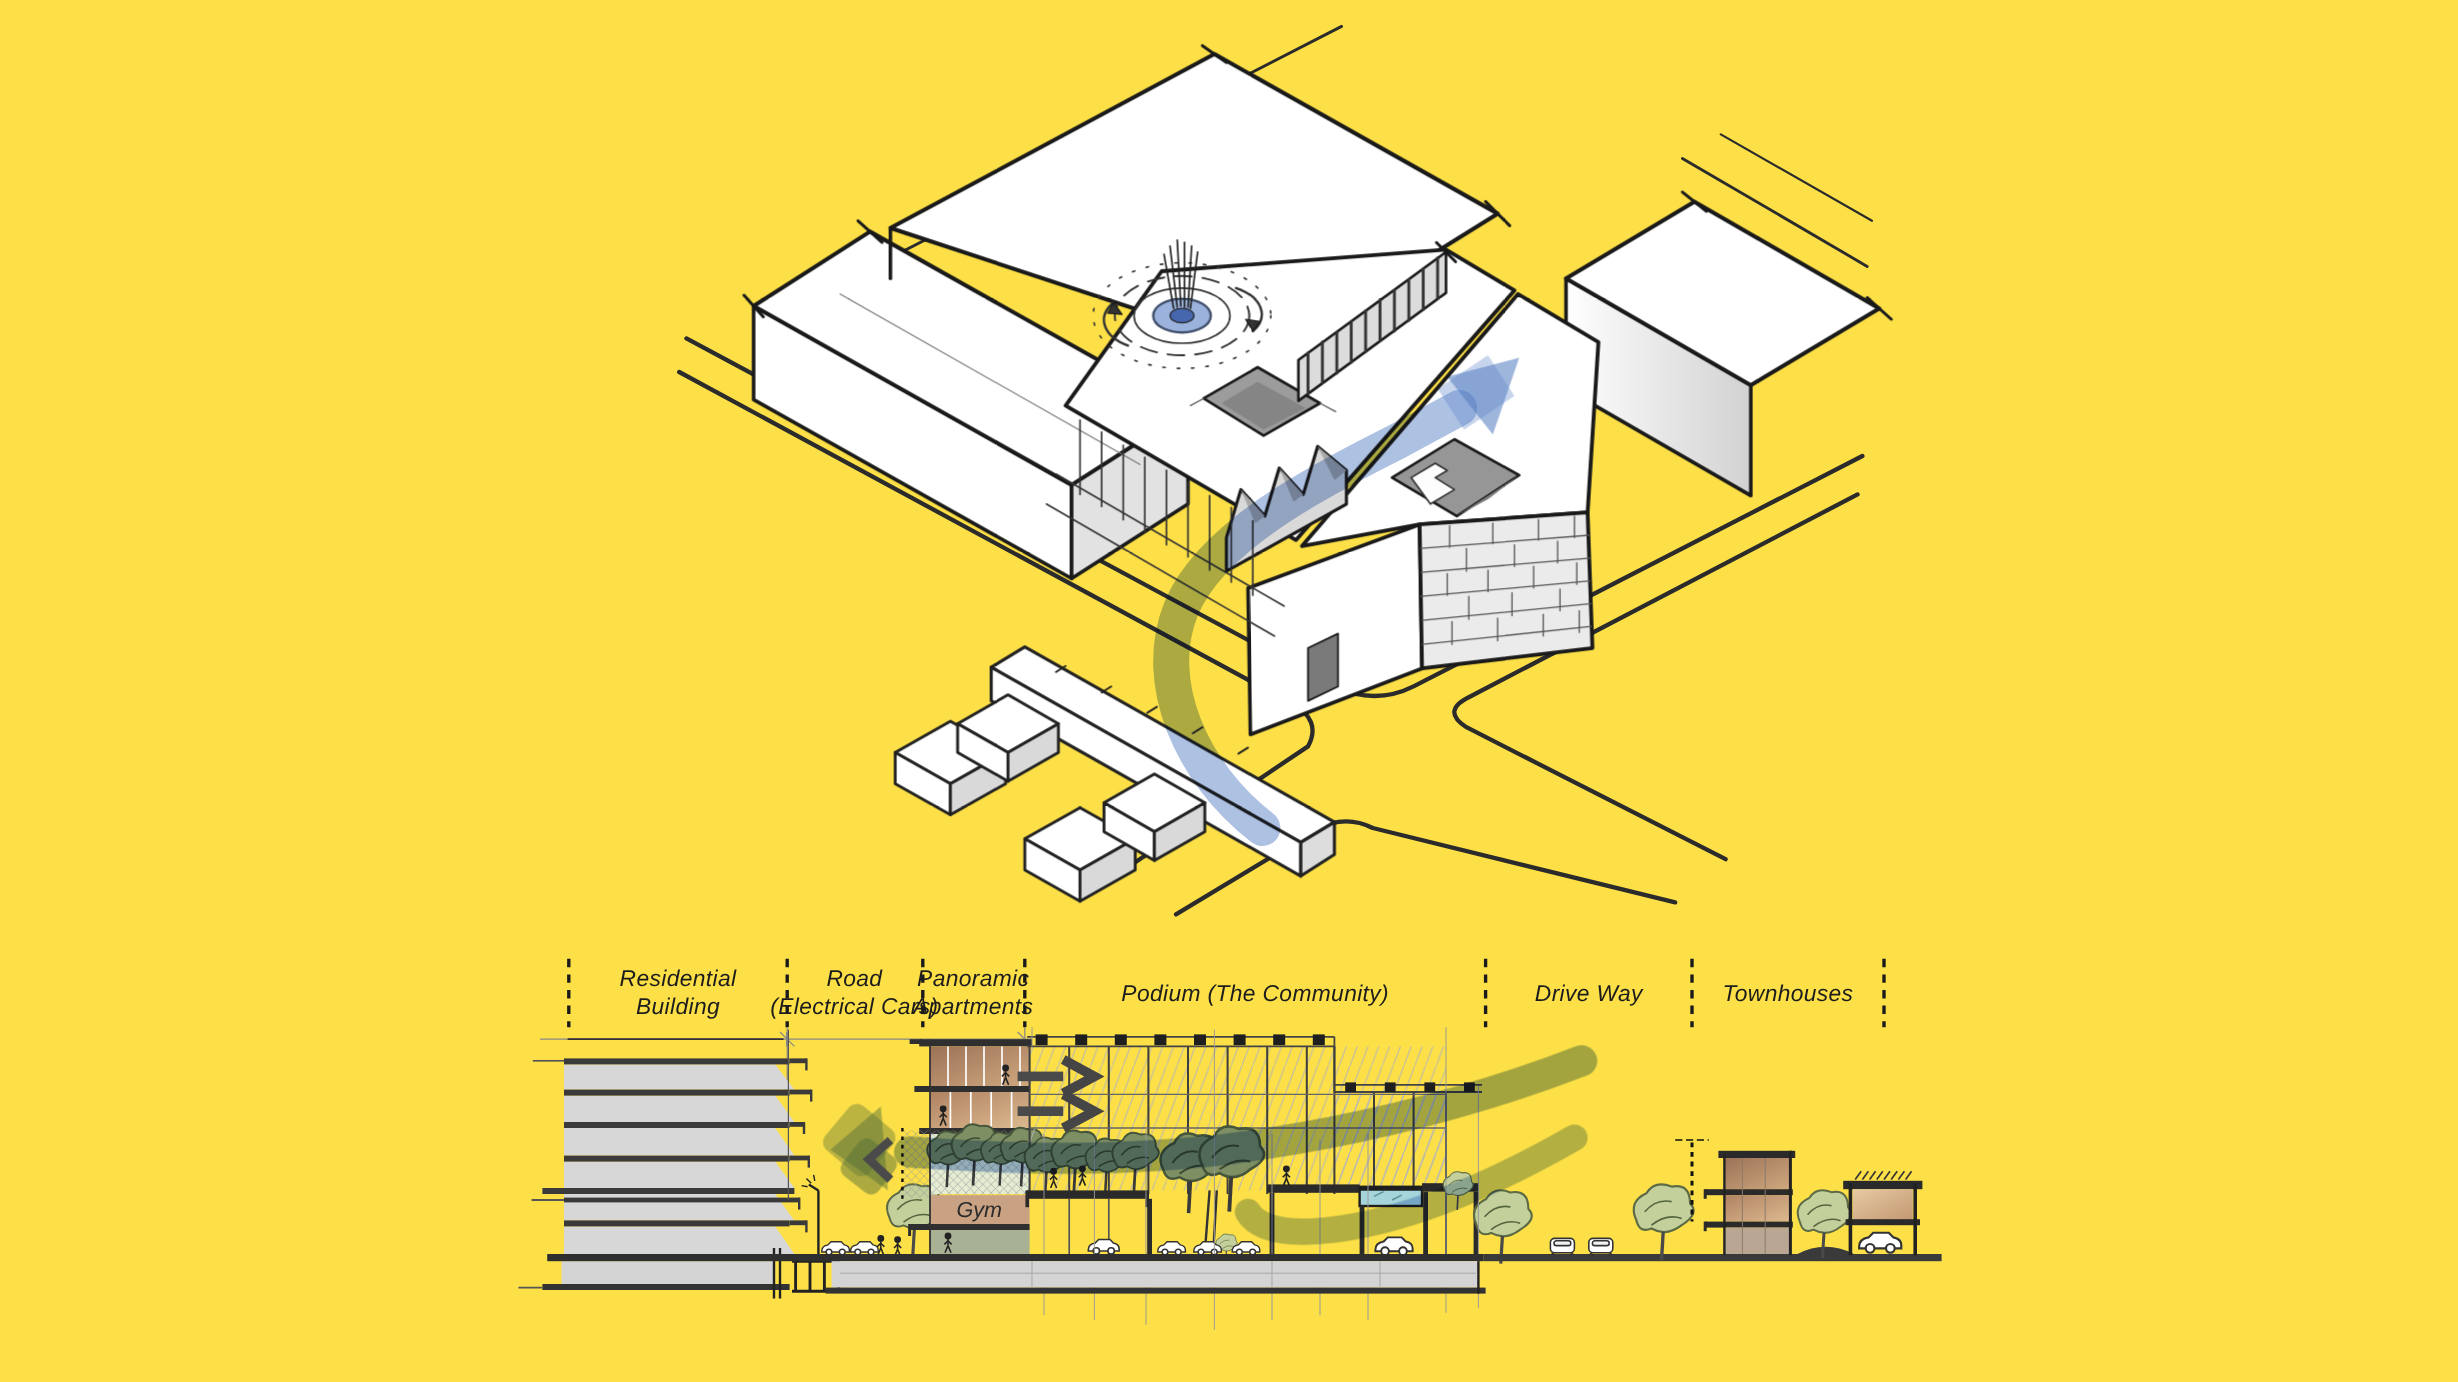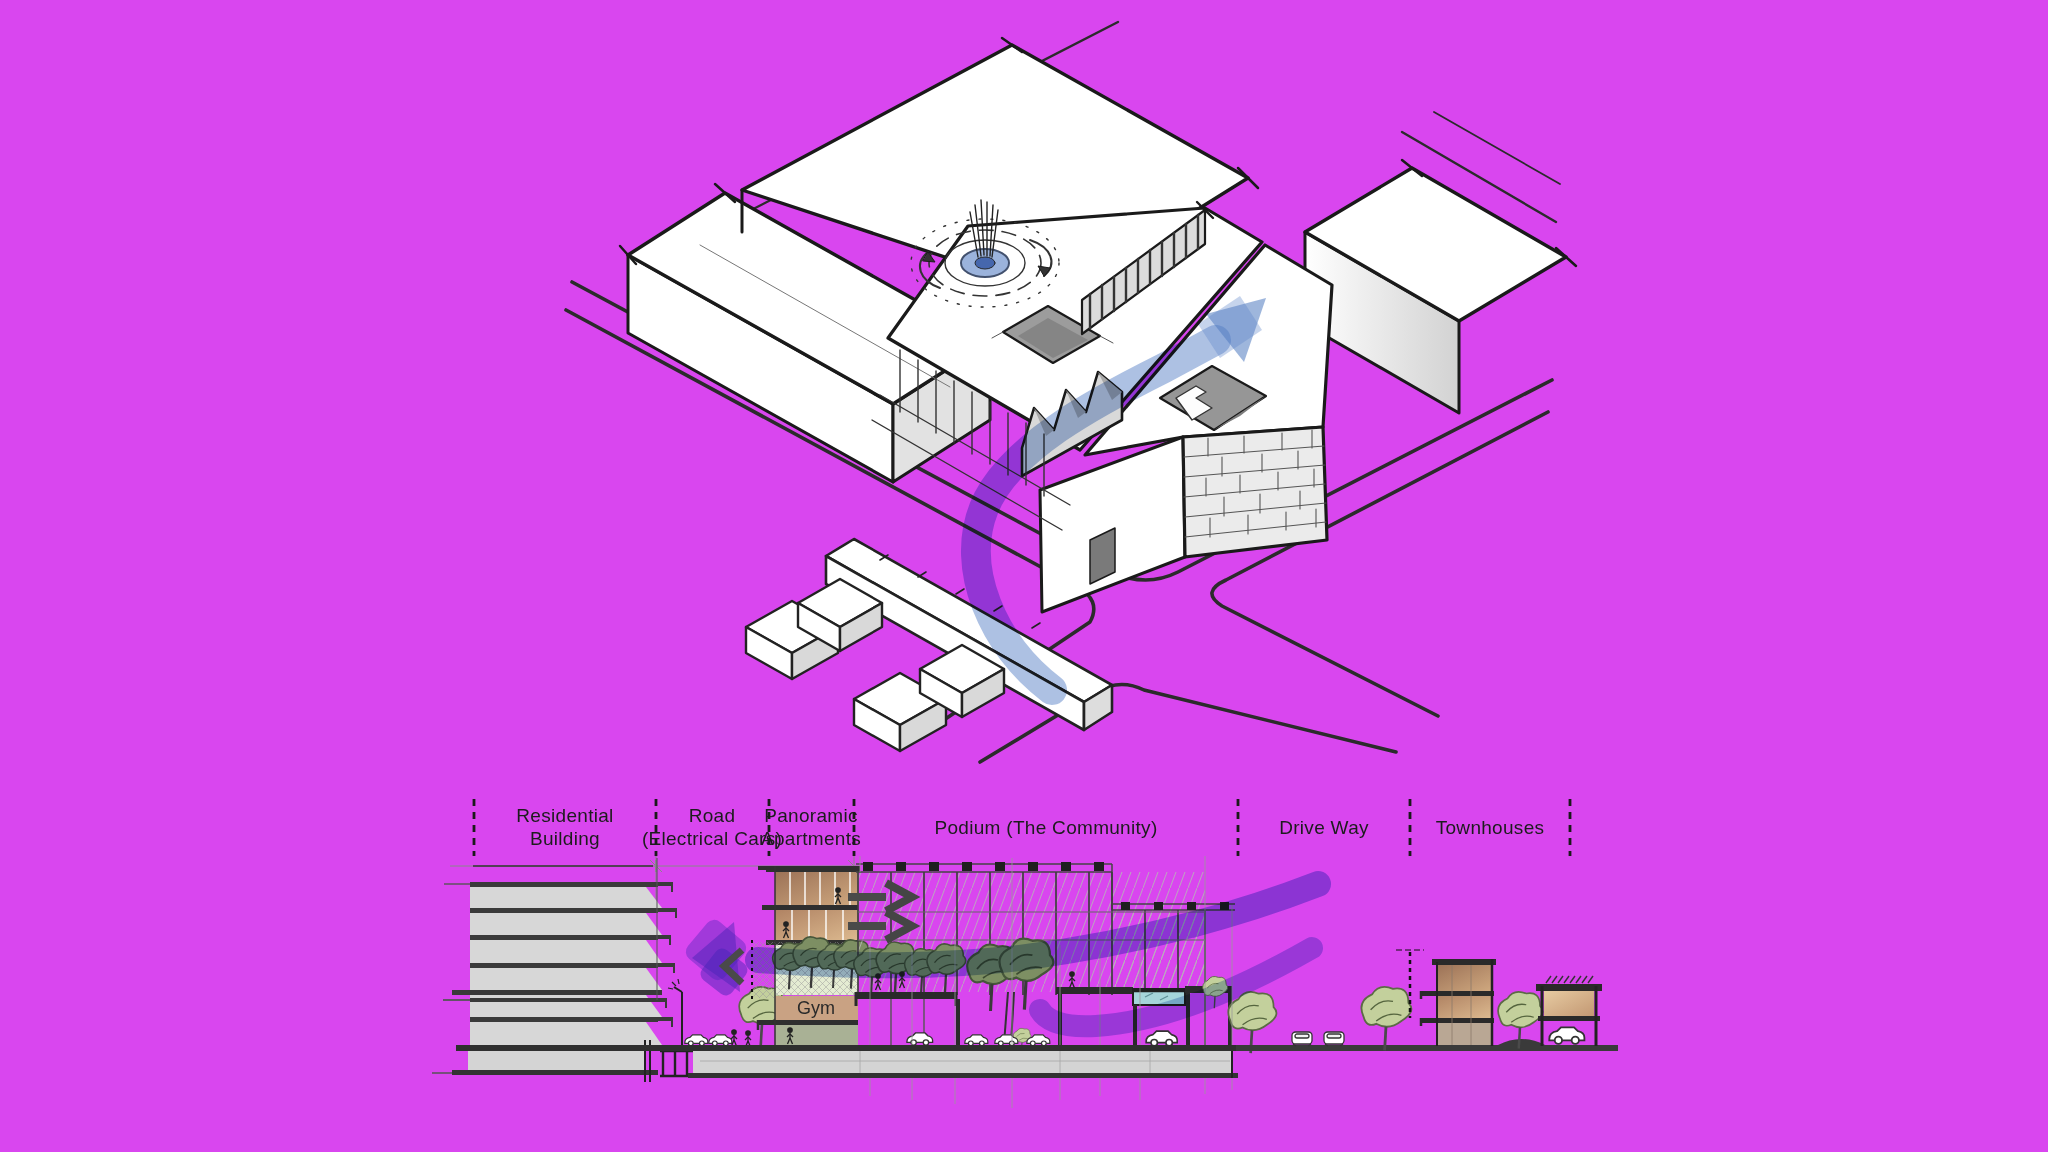--- a/index.html
+++ b/index.html
@@ -1,17 +1,17 @@
 <!DOCTYPE html>
 <html><head>
 <meta charset="utf-8">
 <style>
   html,body{margin:0;padding:0;background:#ffffff;}
-  #canvas{position:relative;width:2048px;height:1152px;background:#d946ef;overflow:hidden;
-          font-family:"Liberation Sans", sans-serif;}
+  #canvas{position:relative;width:2048px;height:1152px;background:#fde047;overflow:hidden;
+          font-family:"Liberation Sans", sans-serif;font-style:italic;}
   svg{display:block}
   text{font-family:"Liberation Sans", sans-serif;}
   .seclabel{font-size:19px;fill:#1c1c1c;letter-spacing:.3px;}
   .gymlabel{font-size:18px;fill:#2a2a2a;}
 </style>
 </head>
 <body>
 
 <div id="canvas">
 <svg width="2048" height="1152" viewBox="0 0 2048 1152">

